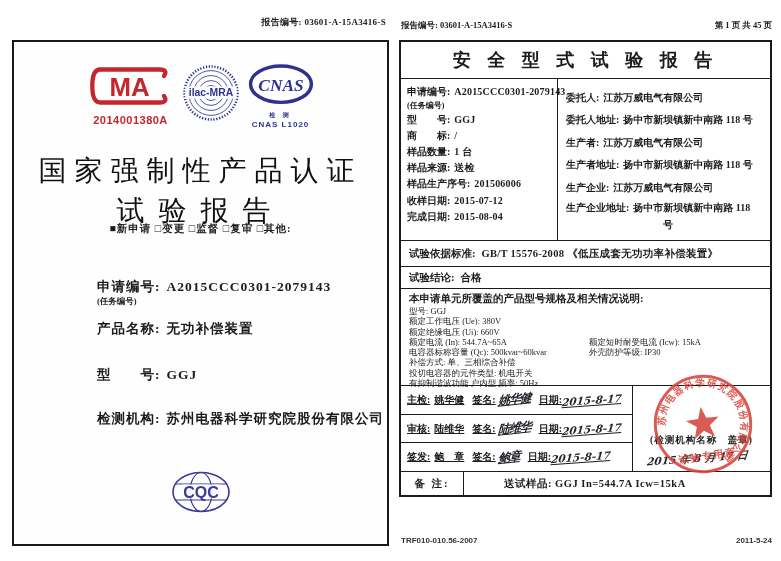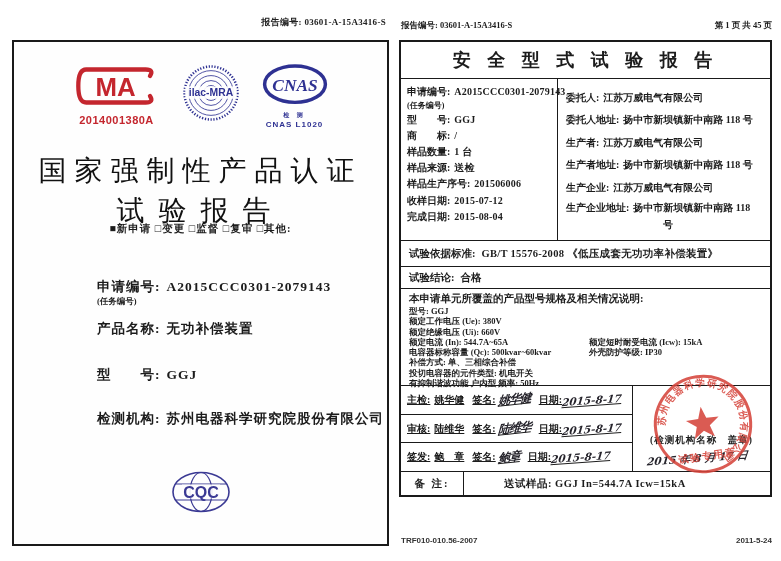--- a/index.html
+++ b/index.html
@@ -18,21 +18,21 @@
   .lp-reportno {
     top: 16px; right: 6px; font-size: 9px; font-weight: bold;
     letter-spacing: .3px; color:#222;
   }
   .lp-border {
     left: 4px; top: 40px; width: 377px; height: 506px;
     border: 2px solid #1a1a1a; background: #fefefe;
   }
   .lp-logos {
     left: 0; top: 22px; width: 100%;
-    display: flex; justify-content: center; align-items: flex-start; gap: 22px;
+    display: flex; justify-content: center; align-items: flex-start; gap: 8px;
   }
   .cma-block { text-align: center; }
   .cma-num { color: #c4262e; font-size: 11px; font-weight: bold; margin-top: 2px;
              font-family: "Liberation Sans", sans-serif; letter-spacing: .5px;}
   .cnas-block { text-align: center; }
   .cnas-sub { color: #2e3192; font-size: 6px; font-weight: bold; letter-spacing: 3px; margin-top: 1px;}
   .cnas-code { color: #2e3192; font-size: 8px; font-weight: bold; letter-spacing: 1px;
                font-family: "Liberation Sans", sans-serif;}
   .lp-title1 { left: 0; top: 110px; width: 100%; text-align: center;
                font-size: 28px; letter-spacing: 8px; color: #111; }
@@ -68,21 +68,21 @@
   .row-standard { height: 26px; border-bottom: 1.5px solid #1a1a1a;
                   display:flex; align-items:center; padding-left: 8px;
                   font-size: 10.5px; font-weight: bold; }
   .row-standard .val { margin-left: 6px; letter-spacing:.3px;}
   .row-conclusion { height: 22px; border-bottom: 1.5px solid #1a1a1a;
                     display:flex; align-items:center; padding-left: 8px;
                     font-size: 10.5px; font-weight: bold; }
   .row-conclusion .val { margin-left: 6px; }
   .row-coverage { height: 97px; border-bottom: 1.5px solid #1a1a1a; padding: 3px 6px 0 8px; }
   .cov-title { font-size: 10.5px; font-weight: bold; line-height: 14px; }
-  .spec { font-size: 8.5px; font-weight: bold; line-height: 10.3px; display: flex; white-space: nowrap;}
+  .spec { font-size: 8.5px; font-weight: normal; line-height: 10.3px; display: flex; white-space: nowrap;}
   .spec .sl { flex: 0 0 180px; }
   .spec .sr { flex: 1; }
   .row-sign { height: 86px; border-bottom: 1.5px solid #1a1a1a; display: flex; position: relative;}
   .sign-col { width: 232px; border-right: 1.5px solid #1a1a1a; display:flex; flex-direction: column; text-decoration: underline;}
   .sign-row { flex: 1; border-bottom: 1px solid #1a1a1a; display:flex; align-items:center;
               padding-left: 6px; font-size: 10px; font-weight: bold; white-space: nowrap; }
   .sign-row:last-child { border-bottom: none; }
   .sign-row .nm { margin-left: 4px; margin-right: 8px; }
   .sign-row .sg { margin-right: 2px; }
   .stamp-col { flex: 1; position: relative; }

